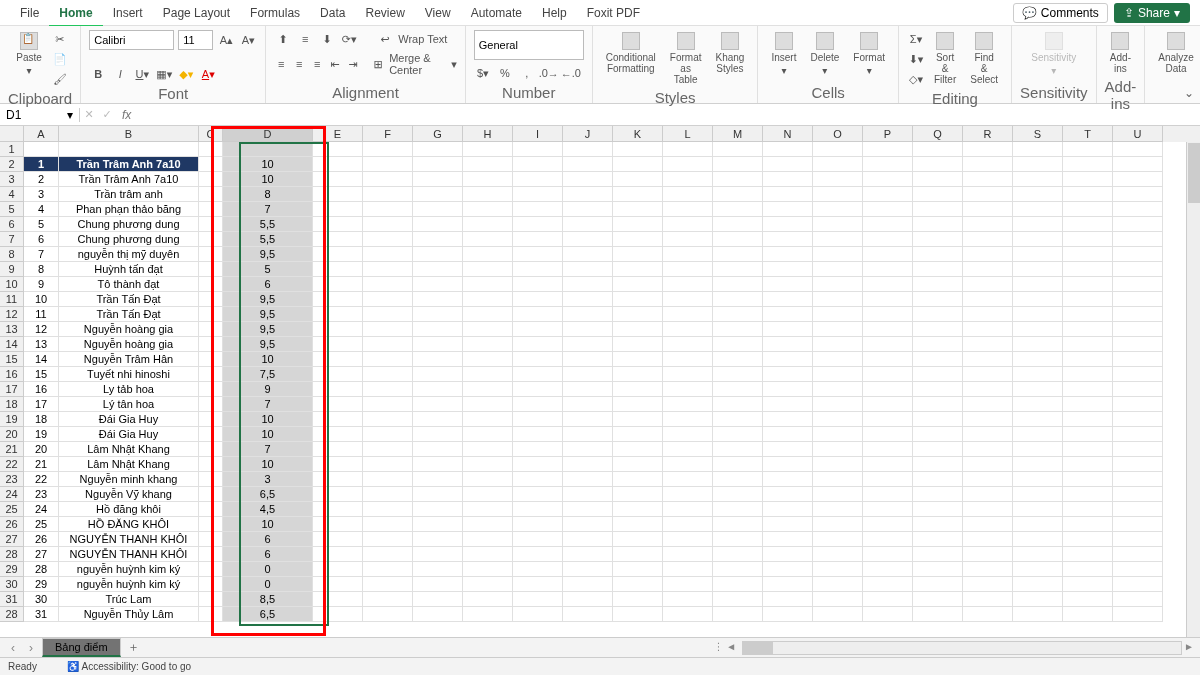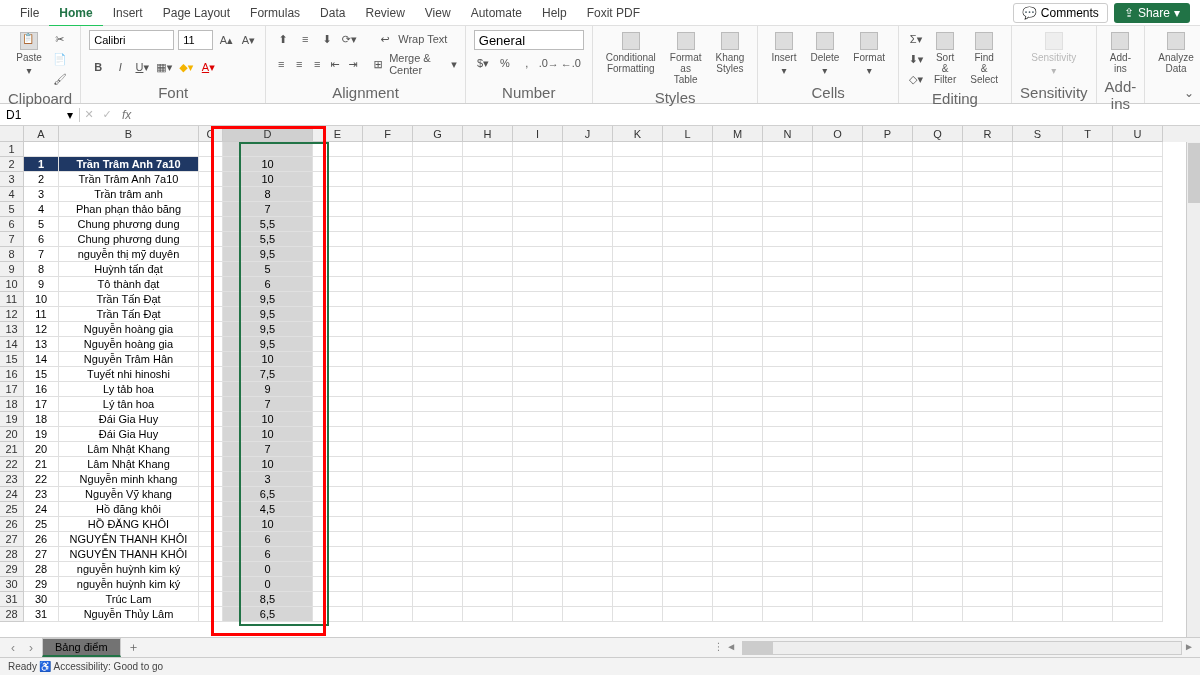--- a/index.html
+++ b/index.html
@@ -18,21 +18,21 @@
 .group { border-right: 1px solid #e0e0e0; padding: 4px 8px 2px; display: flex; flex-direction: column; justify-content: space-between; align-items: center; }
 .group-label { font-size: 15px; color: #666; text-align: center; margin-top: 2px; }
 .group-body { display: flex; gap: 4px; align-items: flex-start; }
 .big-btn { display: flex; flex-direction: column; align-items: center; gap: 2px; padding: 2px 5px; cursor: pointer; font-size: 10px; line-height: 1.1; text-align: center; }
 .icon-placeholder { width: 18px; height: 18px; background: #ddd; border: 1px solid #bbb; display: inline-block; }
 .small-stack { display: flex; flex-direction: column; gap: 2px; }
 .font-row { display: flex; gap: 4px; align-items: center; }
 .font-name { width: 85px; height: 20px; border: 1px solid #bbb; background: #fff; font-size: 11px; padding: 0 4px; }
 .font-size { width: 35px; height: 20px; border: 1px solid #bbb; background: #fff; font-size: 11px; padding: 0 4px; }
 .btn-sm { width: 18px; height: 18px; border: 1px solid transparent; display: flex; align-items: center; justify-content: center; cursor: pointer; font-size: 11px; }
-.number-format { width: 110px; height: 20px; border: 1px solid #bbb; background: #fff; font-size: 13px; padding: 0 4px; }
+.number-format { width: 110px; height: 30px; border: 1px solid #bbb; background: #fff; font-size: 11px; padding: 0 4px; }
 .collapse-ribbon { position: absolute; right: 6px; bottom: 3px; cursor: pointer; font-size: 12px; color: #666; }
 
 
 .formula-area { display: flex; height: 22px; background: #fff; border-bottom: 1px solid #d0d0d0; align-items: center; }
 .name-box { width: 80px; border-right: 1px solid #ccc; padding: 0 6px; font-size: 12px; display: flex; justify-content: space-between; align-items: center; text-align: right; }
 .fx-label { padding: 0 6px; font-style: italic; color: #777; font-size: 12px; }
 .formula-input { flex: 1; border: none; outline: none; font-size: 12px; padding: 0 4px; }
 
 
 .grid-wrap { position: relative; height: 512px; overflow: hidden; background: #fff; border-bottom: 1px solid #ccc; }
@@ -52,21 +52,21 @@
 
 .sheet-tabs { display: flex; align-items: center; height: 20px; background: #f3f3f3; font-size: 12px; padding: 0 6px; gap: 4px; border-bottom: 1px solid #ccc; }
 .nav-arrow { width: 14px; text-align: center; color: #888; cursor: pointer; }
 .sheet-tab { padding: 2px 12px; background: #737373; border: 1px solid #ccc; border-bottom: 2px solid #217346; font-size: 11px; cursor: pointer; }
 .add-sheet { width: 18px; text-align: center; cursor: pointer; color: #666; }
 .sheet-scroll { margin-left: auto; display: flex; gap: 0; }
 .hscroll { width: 440px; height: 14px; background: #eee; border: 1px solid #ccc; position: relative; }
 .hscroll-thumb { position: absolute; left: 0; width: 30px; height: 12px; background: #ccc; }
 
 
-.status-bar { display: flex; align-items: center; height: 17px; background: #f3f3f3; font-size: 10px; padding: 0 8px; gap: 2px; color: #444; }
+.status-bar { display: flex; align-items: center; height: 17px; background: #f3f3f3; font-size: 10px; padding: 0 8px; gap: 30px; color: #444; }
 .status-right { margin-left: auto; display: flex; gap: 12px; align-items: center; }
 .view-btn { width: 18px; height: 14px; border: 1px solid #bbb; cursor: pointer; }
 .zoom-slider { width: 80px; height: 2px; background: #bbb; position: relative; }
 .zoom-slider::after { content: ''; position: absolute; left: 50%; top: -3px; width: 2px; height: 8px; background: #666; }
 
 
 .w-a { width: 35px; }
 .w-b { width: 140px; }
 .w-c { width: 24px; }
 .w-d { width: 90px; }
@@ -91,21 +91,21 @@
       <div class="big-btn"><span class="icon-placeholder">📋</span><span>Paste</span>▾</div>
       <div class="small-stack">
         <span class="btn-sm">✂</span>
         <span class="btn-sm">📄</span>
         <span class="btn-sm">🖌</span>
       </div>
     </div>
     <div class="group-label">Clipboard</div>
   </div>
   <div class="group">
-    <div class="group-body" style="flex-direction:column;gap:8px">
+    <div class="group-body" style="flex-direction:column;gap:15px">
       <div class="font-row">
         <input class="font-name" value="Calibri" style="">
         <input class="font-size" value="11" style="">
         <span class="btn-sm">A▴</span>
         <span class="btn-sm">A▾</span>
       </div>
       <div class="font-row">
         <span class="btn-sm">
             <b>B</b>
           </span>

